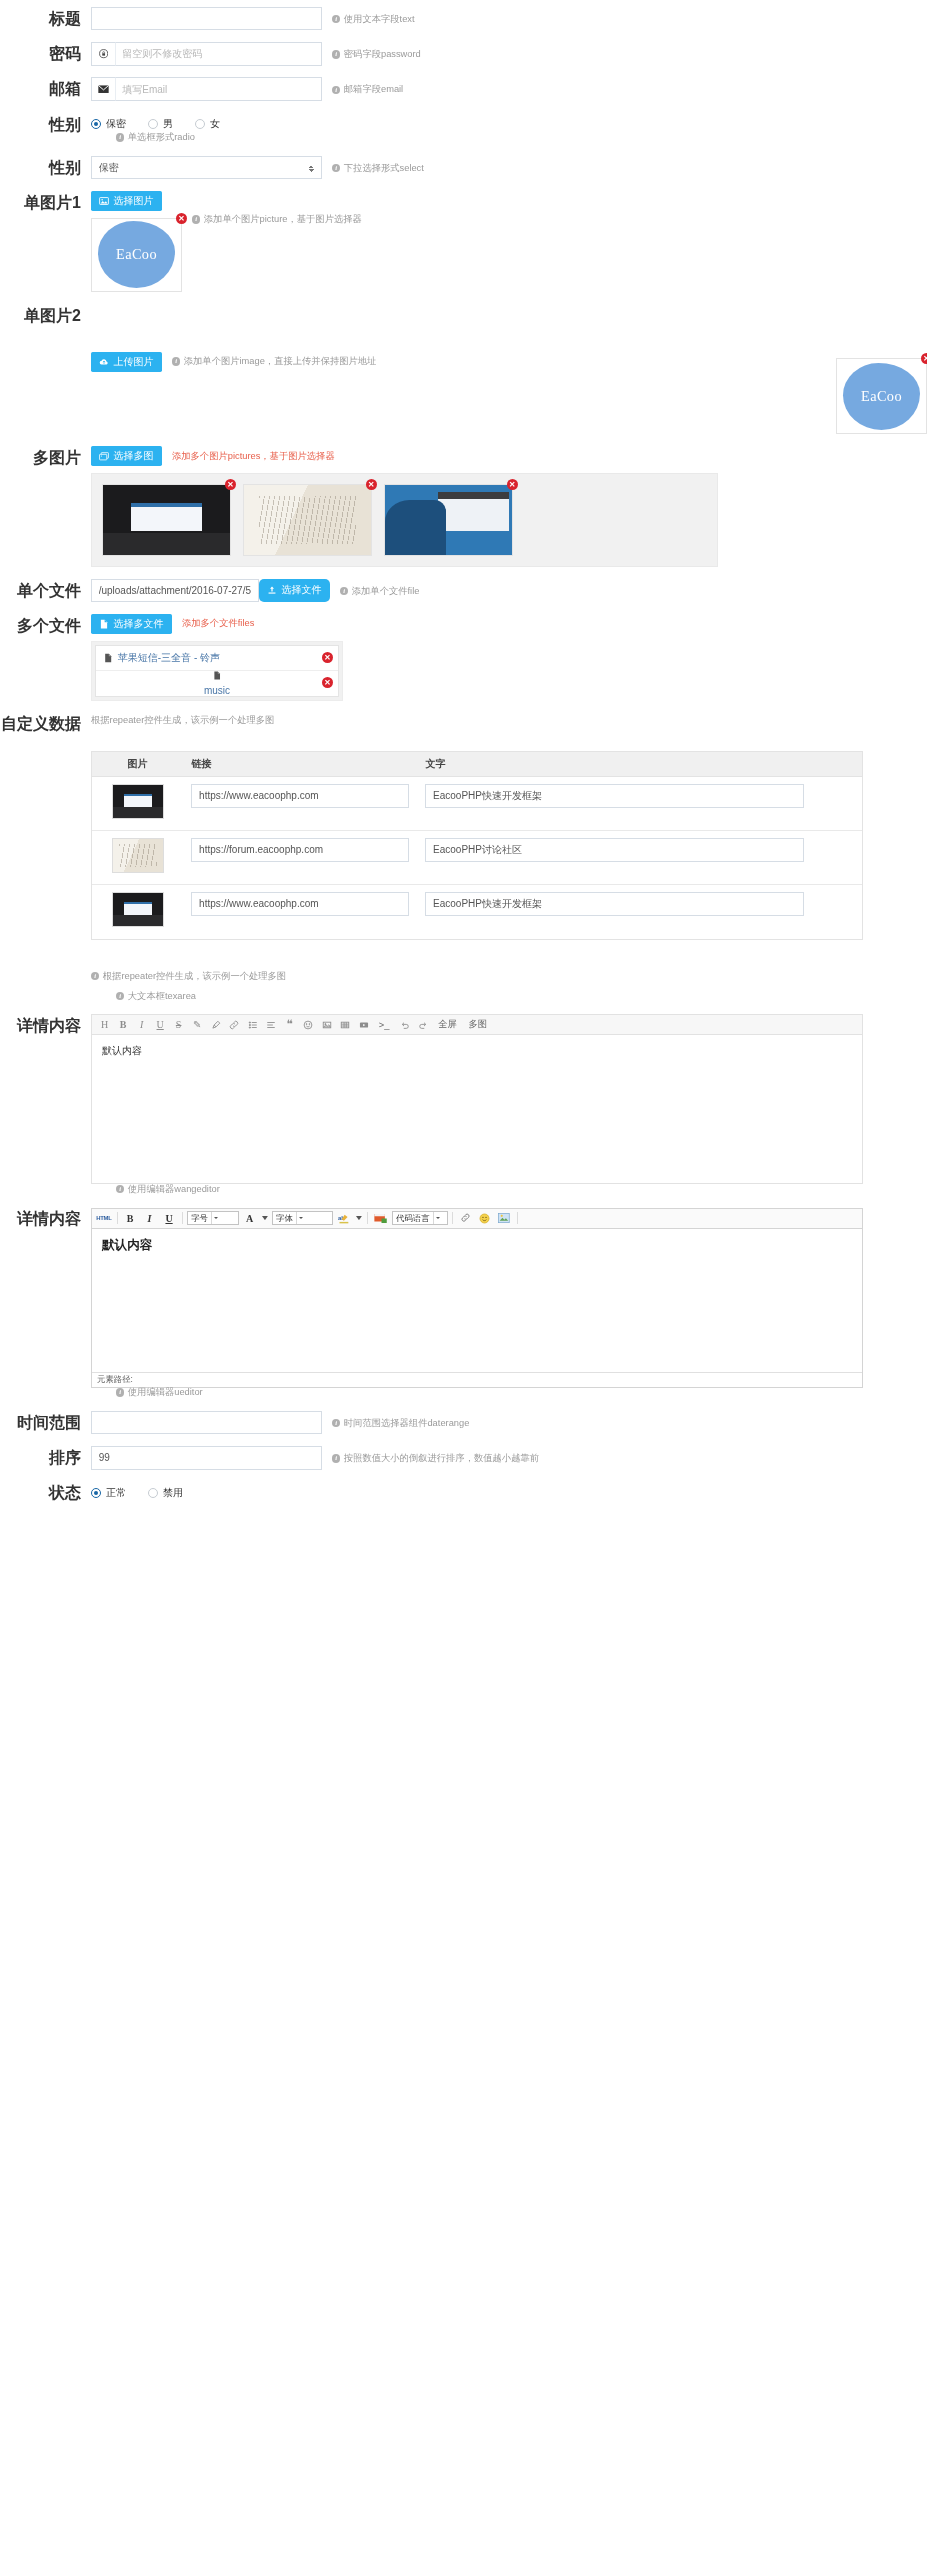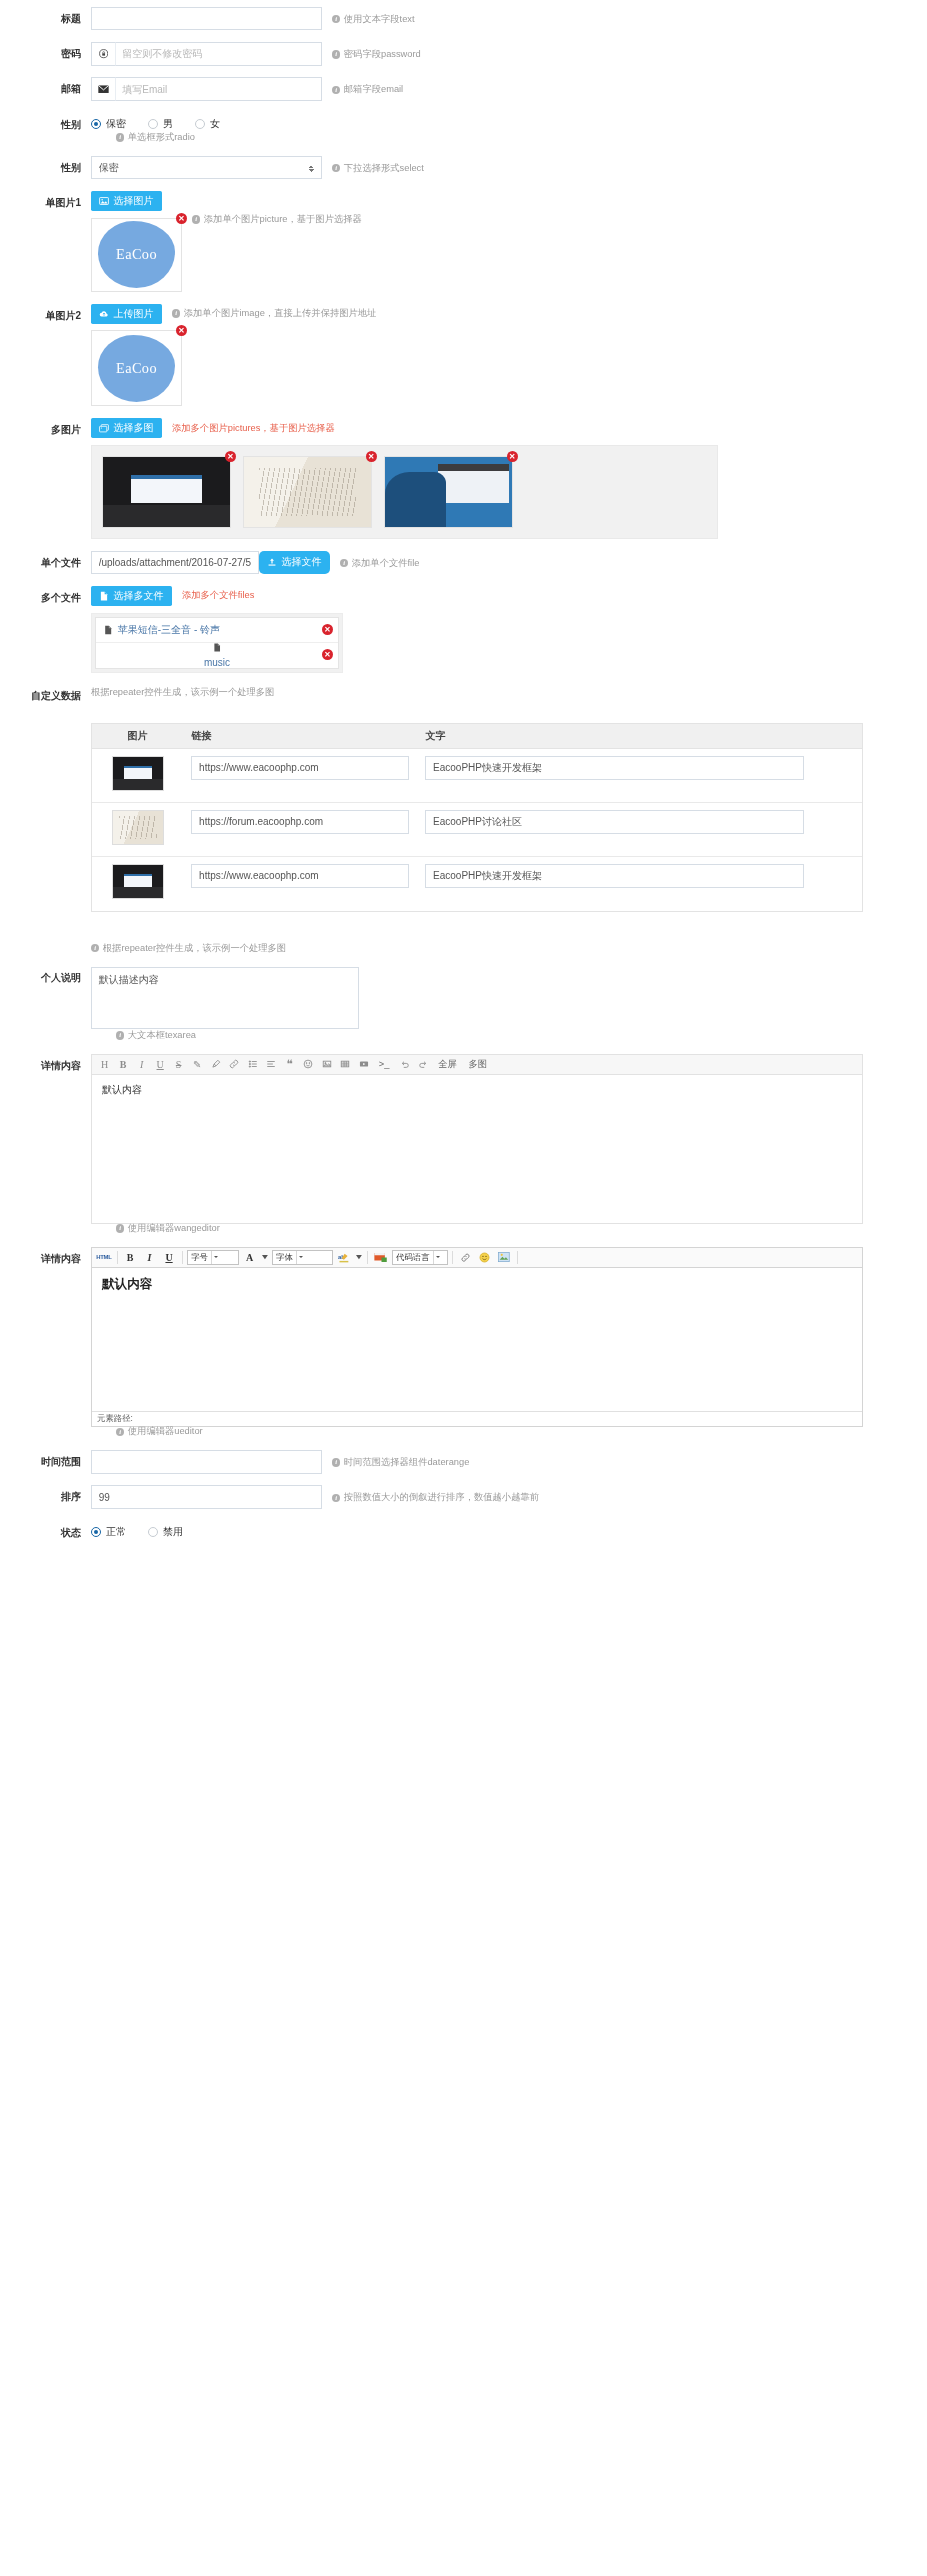--- a/index.html
+++ b/index.html
@@ -16,21 +16,21 @@
 
   
   .row { display: flex; align-items: flex-start; margin-bottom: 11.8px; }
   .row-label {
     width: 91px;
     min-width: 91px;
     text-align: right;
     padding-right: 10px;
     padding-top: 5.9px;
     font-weight: bold;
-    font-size: 10px;
+    font-size: 16px;
     color: #333;
     line-height: 11.8px;
   }
   .row-field { flex: 1; display: flex; align-items: flex-start; }
   .control-col { width: 231px; min-width: 231px; }
   .helper {
     padding-top: 5.9px;
     padding-left: 10px;
     color: #9a9a9a;
     font-size: 9.3px;
@@ -382,21 +382,21 @@
         <div class="helper" style="padding-top:1.7px;">
           <span class="i-icon">i</span>
           <span>添加单个图片picture，基于图片选择器</span>
         </div>
       </div>
     </div>
   </div>
 
   <div class="row">
     <div class="row-label">单图片2</div>
-    <div class="row-field" style="flex-direction:column;">
+    <div class="row-field" style="flex-direction:row;margin-top:48px;">
       <div style="display:flex; align-items:flex-start; width:100%;">
         <button class="btn">
           <svg viewBox="0 0 16 16">
               <path d="M4 12a3 3 0 0 1 .3-6 4 4 0 0 1 7.6 1A2.6 2.6 0 0 1 12 12z"></path>
               <path d="M8 11V6.4M6.2 8.2L8 6.3l1.8 1.9" stroke="#2cb2f0" stroke-width="1.2" fill="none"></path>
             </svg>
           <span>上传图片</span>
         </button>
         <div class="helper" style="padding-top:3.4px;">
           <span class="i-icon">i</span>
@@ -571,28 +571,20 @@
           <div class="c-op"></div>
         </div>
       </div>
       <div class="helper" style="padding-left:0; margin-top:23.6px;">
         <span class="i-icon">i</span>
         <span>根据repeater控件生成，该示例一个处理多图</span>
       </div>
     </div>
   </div>
 
-  <div class="row" style="margin-bottom:3.4px;">
-    <div class="row-label">个人说明</div>
-    <div class="row-field">
-      <div style="width:268px;">
-        <textarea class="ta" style="">默认描述内容</textarea>
-      </div>
-    </div>
-  </div>
   <div class="sub-helper">
     <span class="i-icon">i</span>
     <span>大文本框texarea</span>
   </div>
 
   <div class="row" style="margin-bottom:3.4px;">
     <div class="row-label">详情内容</div>
     <div class="row-field">
       <div class="we-wrap">
         <div class="we-bar">

